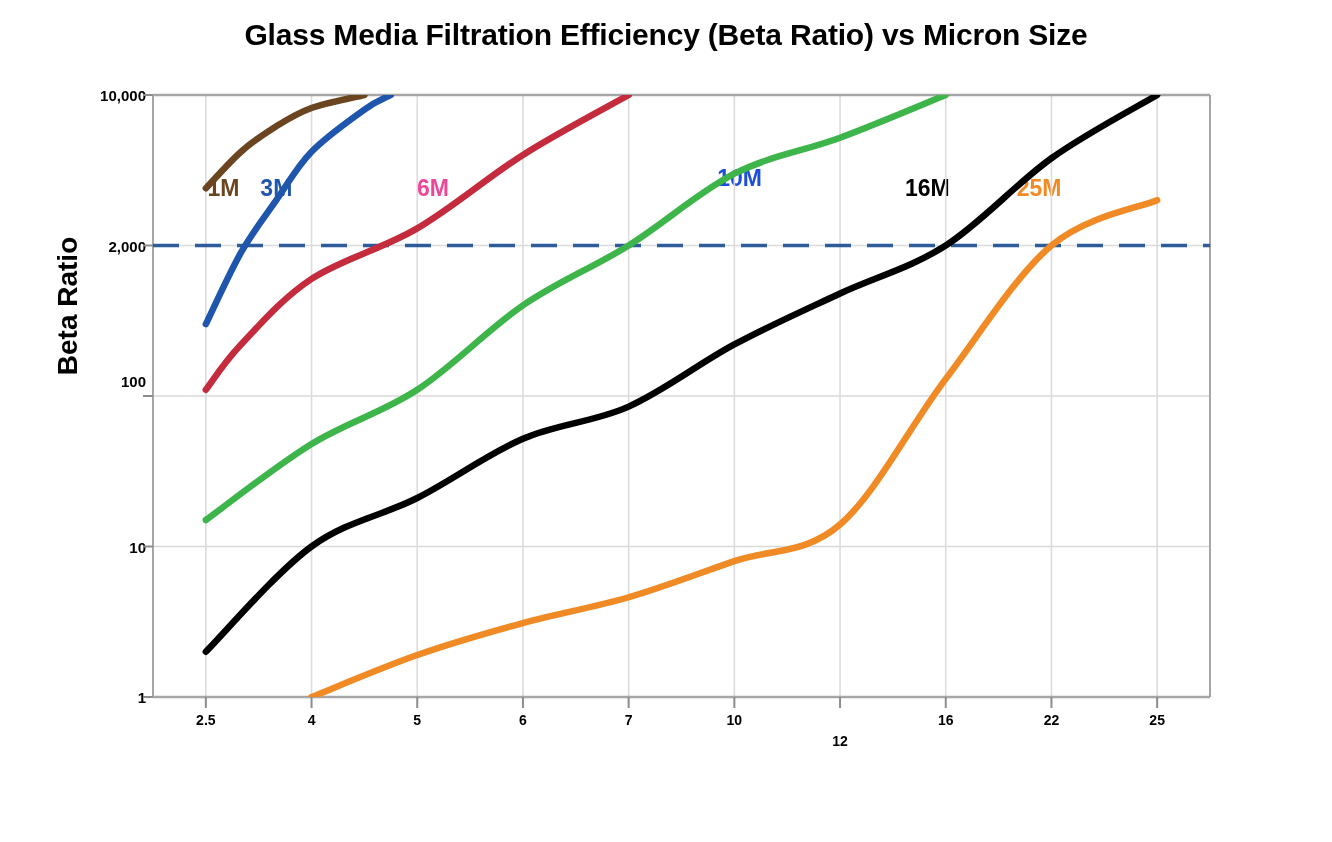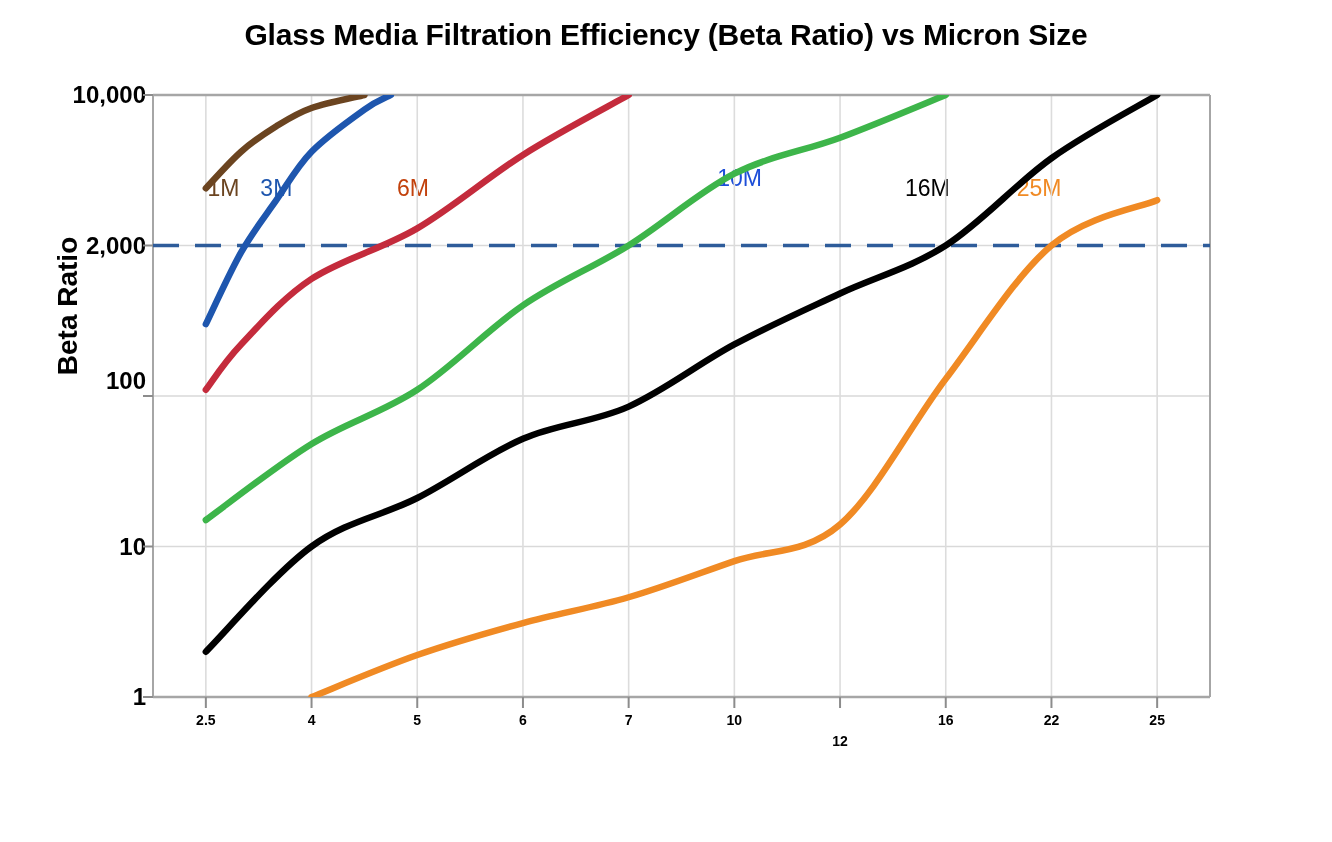--- a/index.html
+++ b/index.html
@@ -55,21 +55,21 @@
   }
   #x-axis-title .sub {
     font-size: 17px;
     vertical-align: sub;
     font-weight: bold;
   }
   .ylabel {
     position: absolute;
     right: 0;
     text-align: right;
-    font-size: 24px;
+    font-size: 15px;
     font-weight: bold;
     color: #000000;
     transform: translateY(-50%);
     white-space: nowrap;
   }
   #ylabels-layer {
     position: absolute;
     left: 0px;
     top: 0px;
     width: 146px;
@@ -81,21 +81,21 @@
     text-align: center;
     font-size: 14px;
     font-weight: bold;
     color: #000000;
     transform: translateX(-50%);
     white-space: nowrap;
   }
   .series-label {
     position: absolute;
     font-size: 23px;
-    font-weight: normal;
+    font-weight: bold;
     white-space: nowrap;
     transform: translate(-50%, -50%);
   }
   svg#plot {
     position: absolute;
     left: 0;
     top: 0;
   }
 </style>
 </head>
@@ -123,21 +123,21 @@
       <div class="xlabel" style="left: 628.65px;">7</div>
       <div class="xlabel" style="left: 734.35px;">10</div>
       <div class="xlabel" style="left: 840.05px; margin-top: 21px;">12</div>
       <div class="xlabel" style="left: 945.75px;">16</div>
       <div class="xlabel" style="left: 1051.45px;">22</div>
       <div class="xlabel" style="left: 1157.15px;">25</div>
     </div>
   <div id="serieslabels-layer">
       <div class="series-label" style="left: 223.467px; top: 188.278px; color: rgb(107, 68, 32);">1M</div>
       <div class="series-label" style="left: 276.317px; top: 188.278px; color: rgb(30, 86, 174);">3M</div>
-      <div class="series-label" style="left: 413px; top: 188.278px; color: #c2410c;">6M</div>
+      <div class="series-label" style="left: 433px; top: 188.278px; color: #ec4899;">6M</div>
       <div class="series-label" style="left: 739.635px; top: 178px; color: #1d4ed8;">10M</div>
       <div class="series-label" style="left: 927.253px; top: 188.278px; color: rgb(0, 0, 0);">16M</div>
       <div class="series-label" style="left: 1039.12px; top: 188.278px; color: rgb(240, 138, 36);">25M</div>
     </div>
 
   <svg id="plot" width="1332" height="842">
     <g id="gridlines">
         <line x1="153" x2="1210" y1="697" y2="697" stroke="#d9d9d9" stroke-width="1.6"></line>
         <line x1="153" x2="1210" y1="546.5" y2="546.5" stroke="#d9d9d9" stroke-width="1.6"></line>
         <line x1="153" x2="1210" y1="396" y2="396" stroke="#d9d9d9" stroke-width="1.6"></line>

